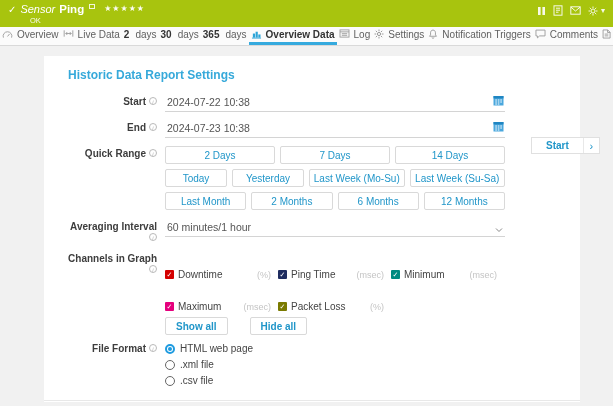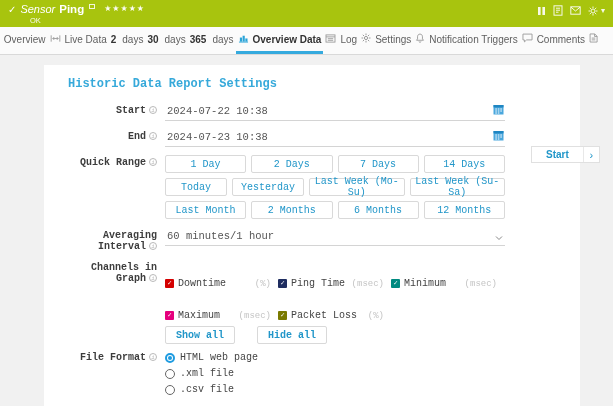--- a/index.html
+++ b/index.html
@@ -13,30 +13,30 @@
   .hdr-kind { font-style:italic; font-weight:300; font-size:11px; }
   .hdr-name { font-weight:700; font-size:11.5px; }
   .hdr-flag { width:6px; height:5px; border:1px solid rgba(255,255,255,.85); display:inline-block; margin:-6px 1px 0 1px; }
   .hdr-stars { font-size:8px; letter-spacing:1px; opacity:.95; margin-left:4px; margin-top:-2px; }
   .hdr-ok { font-size:7.5px; margin:1px 0 0 22px; opacity:.95; }
   .hdr-icons { position:absolute; right:8px; top:5px; display:flex; gap:7px; align-items:center; color:rgba(255,255,255,.9); }
   .hdr-icons svg { display:block; }
   .hdr-caret { font-size:8px; margin-left:-4px; }
 
   
-  .tabs { height:28px; background:#fbfbfb; border-bottom:1px solid #d9d9d9; display:flex; align-items:stretch; justify-content:flex-end; padding:0 13px; }
+  .tabs { height:19px; background:#fbfbfb; border-bottom:1px solid #d9d9d9; display:flex; align-items:stretch; justify-content:center; padding:0 13px; }
   .tab { display:flex; align-items:center; gap:4px; font-size:10px; color:#5f5f5f; cursor:pointer; border-bottom:3px solid transparent; padding:0 2px; white-space:nowrap; }
   .tab svg { color:#9a9a9a; }
   .tab.active { color:#333; font-weight:700; border-bottom-color:#35aade; }
   .tab.active svg { color:#2aa4d8; }
   .tab .num { font-weight:700; color:#333; margin-right:2px; }
 
   
   .main { position:relative; height:356px; }
-  .card { position:absolute; left:44px; right:33px; top:10px; bottom:0; background:#fff; padding:12px 24px 0 24px;font-family:Liberation Mono, monospace; }
+  .card { position:absolute; left:44px; right:33px; top:10px; bottom:0; background:#fff; padding:12px 24px 0 24px; }
   .sec-title { color:#36a9da; font-size:12px; font-weight:700; margin-bottom:12px; }
 
   .row { display:flex; margin-bottom:8px; }
   .lbl { width:89px; text-align:right; font-weight:700; color:#3d3d3d; font-size:10px; padding-top:2px; flex:none; }
   .info { display:inline-block; width:8px; height:8px; border:1px solid #b9b9b9; border-radius:50%; margin-left:3px; vertical-align:1px; font-size:6px; line-height:8px; color:#b9b9b9; text-align:center; font-style:italic; font-weight:400; }
   .val { margin-left:8px; width:340px; flex:none; position:relative; }
 
   .ufield { border-bottom:1px solid #d4d4d4; padding:2px 14px 3px 2px; font-size:10.5px; color:#555; position:relative; }
   .ufield .cal { position:absolute; right:1px; top:1px; }
   .ufield .chev { position:absolute; right:2px; top:4px; color:#888; }
@@ -210,21 +210,20 @@
                 <path d="M2.3 5h1.6M4.8 5h1.6M7.3 5h1.6M2.3 7h1.6M4.8 7h1.6M7.3 7h1.6M2.3 9h1.6M4.8 9h1.6" stroke="#fff" stroke-width="1"></path>
               </svg></span>
         </div>
       </div>
     </div>
 
     <div class="row" style="margin-bottom:4px;">
       <div class="lbl"><span>Quick Range</span><span class="info">i</span></div>
       <div class="val">
         <div class="qr-row">
-          <button class="btn">1 Day</button>
           <button class="btn">2 Days</button>
           <button class="btn">7 Days</button>
           <button class="btn">14 Days</button>
         </div>
         <div class="qr-row">
           <button class="btn w-s">Today</button>
           <button class="btn w-m">Yesterday</button>
           <button class="btn">Last Week (Mo-Su)</button>
           <button class="btn">Last Week (Su-Sa)</button>
         </div>

